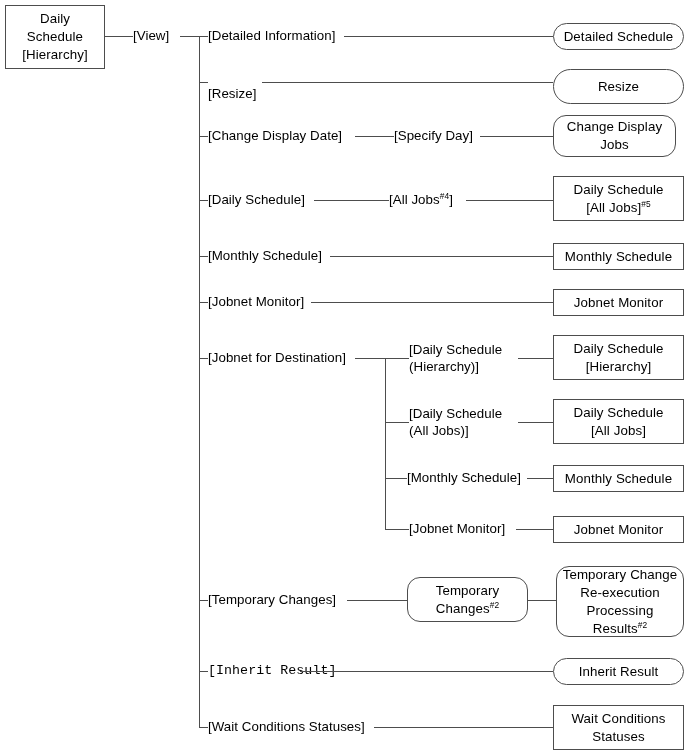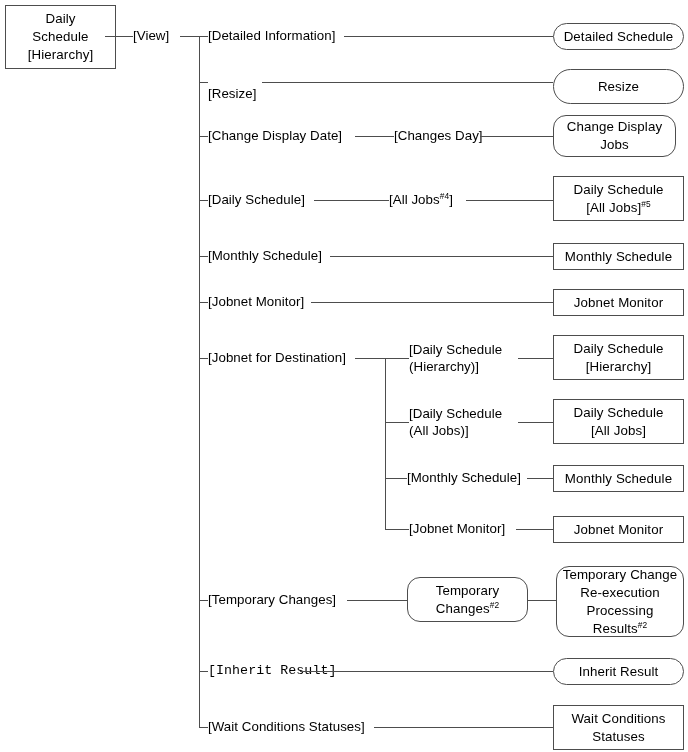--- a/index.html
+++ b/index.html
@@ -43,21 +43,21 @@
   }
   .label.two{white-space:normal;line-height:17px;}
 
   sup{font-size:8.4px;vertical-align:super;line-height:0;}
 </style>
 </head>
 <body>
 
 <div id="diagram">
 
-  <div class="box sharp" style="left:5px;top:5px;width:111px;height:64px;">
+  <div class="box sharp" style="left:5px;top:5px;width:100px;height:64px;">
     <span class="txt">
       <span>Daily</span><br>
       <span>Schedule</span><br>
       <span>[Hierarchy]</span>
     </span>
   </div>
 
   <div class="hline" style="left:105px;top:36px;width:28px;"></div>
 
   <div class="label" style="left:133px;top:28px;">[View]</div>
@@ -76,21 +76,21 @@
   <div class="hline" style="left:199px;top:82px;width:9px;"></div>
   <div class="label" style="left:208px;top:86px;">[Resize]</div>
   <div class="hline" style="left:262px;top:82px;width:291px;"></div>
   <div class="box pill" style="left:553px;top:69px;width:131px;height:35px;">
     <span class="txt">Resize</span>
   </div>
 
   <div class="hline" style="left:199px;top:136px;width:9px;"></div>
   <div class="label" style="left:208px;top:128px;">[Change Display Date]</div>
   <div class="hline" style="left:355px;top:136px;width:39px;"></div>
-  <div class="label" style="left:394px;top:128px;">[Changes Day]</div>
+  <div class="label" style="left:394px;top:128px;">[Specify Day]</div>
   <div class="hline" style="left:480px;top:136px;width:73px;"></div>
   <div class="box round" style="left:553px;top:115px;width:123px;height:42px;">
     <span class="txt">
       <span>Change Display</span><br>
       <span>Jobs</span>
     </span>
   </div>
 
   <div class="hline" style="left:199px;top:200px;width:9px;"></div>
   <div class="label" style="left:208px;top:192px;">[Daily Schedule]</div>

